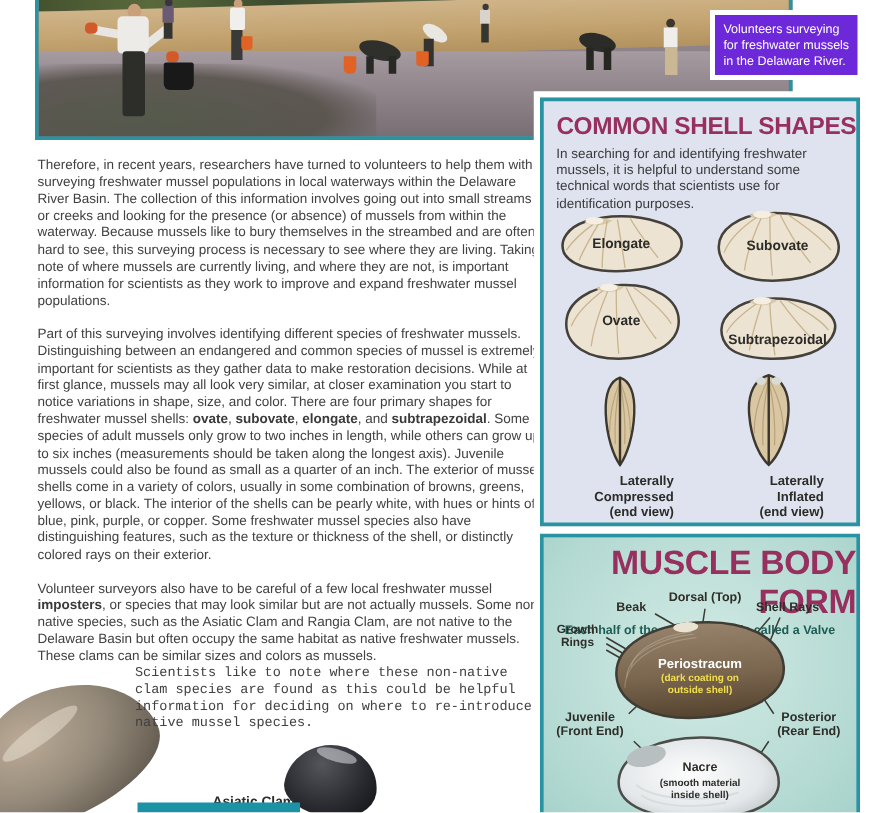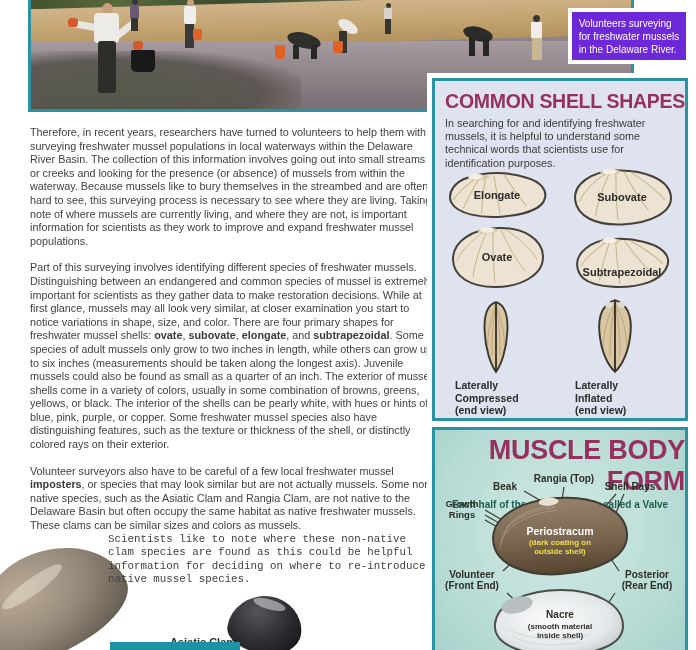--- a/index.html
+++ b/index.html
@@ -57,21 +57,21 @@
   .panel-title{font-weight:bold;color:#97305f;text-align:right;letter-spacing:-0.3px;}
   .panel1 .panel-title{font-size:19.5px;margin-top:9px;}
   .panel2 .panel-title{font-size:27px;margin-top:5px;}
   .panel-intro{font-size:10.8px;line-height:13.2px;text-align:left;color:#3a3a3a;margin:4px 10px 0 10px;}
   .panel2-sub{font-size:10px;font-weight:bold;text-align:center;color:#1d5c55;margin-top:2px;}
 
   .shape{position:absolute;display:flex;align-items:center;justify-content:center;}
   .shape svg{position:absolute;left:0;top:0;width:100%;height:100%;}
   .shape-label{position:relative;font-weight:bold;font-size:11px;color:#2b2b28;z-index:1;}
   .sub-label{position:absolute;font-weight:bold;font-size:10.5px;line-height:12.5px;
-             text-align:left;color:#2b2b28;}
+             text-align:right;color:#2b2b28;}
 
   .diagram{position:absolute;left:0;top:44px;width:250px;height:179px;}
   .diagram svg{position:absolute;left:0;top:0;}
   .dlabel{position:absolute;font-weight:bold;font-size:9.5px;line-height:10.5px;color:#2e2d28;text-align:center;}
   .white-label{color:#fff;font-size:10.5px;}
   .yellow-label{color:#f2df4e;font-size:8px;line-height:9px;}
 </style>
 </head>
 <body>
 
@@ -302,29 +302,29 @@
         </g>
 
         <path d="M60,150 C62,128 94,116 126,116 C160,116 188,130 188,152 C188,172 158,181 122,181 C90,181 58,172 60,150 Z" fill="url(#gNacre)" stroke="#4c4c48" stroke-width="2"></path>
         <ellipse cx="82" cy="131" rx="16" ry="8" fill="#b8bfc0" transform="rotate(-14 82 131)"></ellipse>
         <g stroke="#d7dcde" stroke-width="1.5" fill="none">
           <path d="M78,162 C88,170 118,174 146,168"></path>
           <path d="M74,154 C86,164 124,170 156,160"></path>
         </g>
       </svg>
 
-      <div class="dlabel" style="left:89px;top:0;width:80px;font-size:10px;">Rangia (Top)</div>
+      <div class="dlabel" style="left:89px;top:0;width:80px;font-size:10px;">Dorsal (Top)</div>
       <div class="dlabel" style="left:52px;top:8px;width:36px;font-size:10px;">Beak</div>
       <div class="dlabel" style="left:160px;top:8px;width:70px;font-size:10px;">Shell Rays</div>
       <div class="dlabel pre" style="left:4px;top:25px;width:46px;">Growth
 Rings</div>
       <div class="dlabel white-label" style="left:61px;top:52px;width:128px;">Periostracum</div>
       <div class="dlabel yellow-label pre" style="left:61px;top:64px;width:128px;">(dark coating on
 outside shell)</div>
-      <div class="dlabel pre" style="left:2px;top:96px;width:70px;font-size:10px;">Volunteer
+      <div class="dlabel pre" style="left:2px;top:96px;width:70px;font-size:10px;">Juvenile
 (Front End)</div>
       <div class="dlabel pre" style="left:176px;top:96px;width:72px;font-size:10px;">Posterior
 (Rear End)</div>
       <div class="dlabel" style="left:61px;top:136px;width:128px;font-size:10px;">Nacre</div>
       <div class="dlabel pre" style="left:61px;top:148px;width:128px;font-size:8px;line-height:9px;">(smooth material
 inside shell)</div>
     </div>
   </div>
 
 </div>

